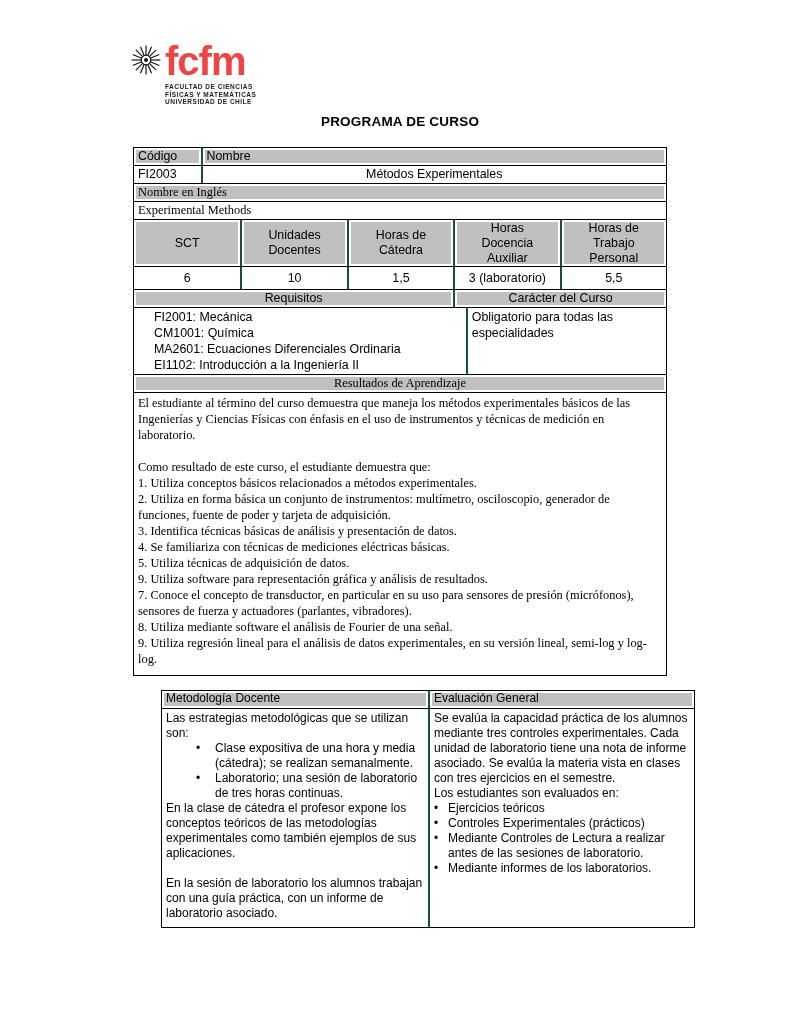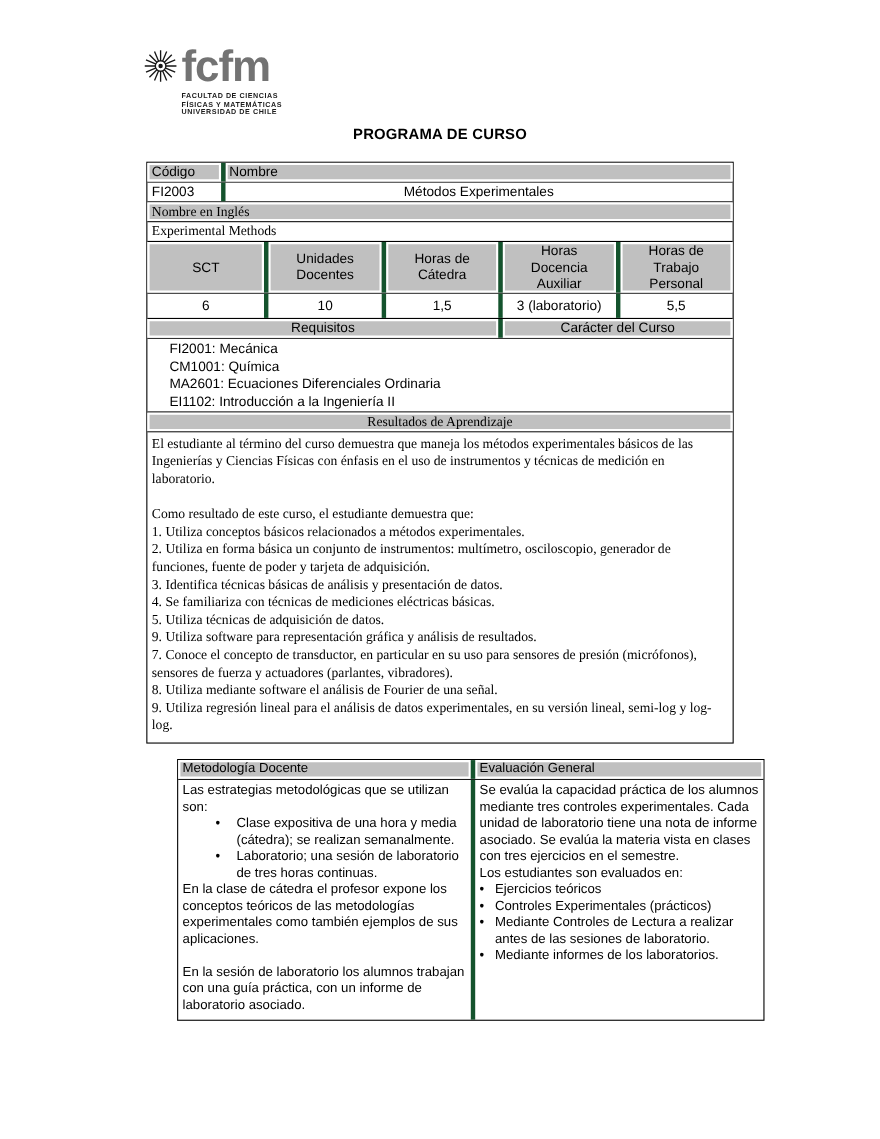--- a/index.html
+++ b/index.html
@@ -4,33 +4,33 @@
 <style>
   * { margin:0; padding:0; box-sizing:border-box; }
   html,body { background:#ffffff; }
   body { font-family:"Liberation Sans","DejaVu Sans",sans-serif; color:#000; }
   .page { position:relative; width:800px; height:1035px; margin:0 auto; background:#fff; overflow:hidden; }
 
   
   .logo { position:absolute; left:130px; top:42px; }
   .logo-row { display:flex; align-items:flex-start; }
   .logo-star { display:block; margin-top:2px; }
-  .logo-word { font-size:40px; font-weight:bold; letter-spacing:-1px; line-height:0.95; color:#737373; margin-left:3px; }
+  .logo-word { font-size:40px; font-weight:bold; letter-spacing:-1px; line-height:0.95; color:#ef4444; margin-left:3px; }
   .logo-sub { margin-top:3px; margin-left:35px; font-size:6.5px; line-height:7.5px; letter-spacing:0.5px; color:#1c1c1c; font-weight:bold; }
 
   
   .title { position:absolute; top:114px; left:0; width:100%; text-align:center; font-size:13.5px; font-weight:bold; letter-spacing:0.2px; }
 
   
   .tbl { position:absolute; left:133px; width:534px; border:1px solid #000; background:#fff; font-size:12.4px; line-height:16px; }
   #course-table { top:147px; }
   #method-table { top:690px; font-size:12px; line-height:15px;margin-left:28px; }
   .trow { display:flex; align-items:stretch; border-top:1px solid #000; }
   .trow:first-child { border-top:none; }
-  .tcell { border-left:4px solid #14532d; padding:0 4px; min-height:17px; }
+  .tcell { border-left:2px solid #14532d; padding:0 4px; min-height:17px; }
   .tcell:first-child { border-left:none; }
   .shade { background:#c0c0c0; box-shadow: inset 0 0 0 2px #fff; }
   .c { text-align:center; }
   .vc { display:flex; align-items:center; justify-content:center; text-align:center; }
   .w12 { width:12.5%; } .w88 { width:87.5%; }
   .w20 { width:20%; } .w40 { width:40%; } .w60 { width:60%; }
   .w50 { width:50%; } .w100 { width:100%;font-family:Liberation Serif, serif; }
 
   .hours-head .tcell { min-height:46px; white-space:pre-line; line-height:15px; }
   .hours-vals .tcell { min-height:22px; padding-top:3px; }
@@ -127,20 +127,21 @@
       <div class="tcell shade w40 c">Carácter del Curso</div>
     </div>
 
     <div class="trow">
       <div class="tcell w60 req-cell">
         <div>FI2001: Mecánica</div>
         <div>CM1001: Química</div>
         <div>MA2601: Ecuaciones Diferenciales Ordinaria</div>
         <div>EI1102: Introducción a la Ingeniería II</div>
       </div>
+      <div class="tcell w40 req-cell">Obligatorio para todas las especialidades</div>
     </div>
 
     <div class="trow">
       <div class="tcell shade w100 c">Resultados de Aprendizaje</div>
     </div>
 
     <div class="trow">
       <div class="tcell w100 res-cell">
         <div>El estudiante al término del curso demuestra que maneja los métodos experimentales básicos de las Ingenierías y Ciencias Físicas con énfasis en el uso de instrumentos y técnicas de medición en laboratorio.</div>
         <div class="spacer"></div>

